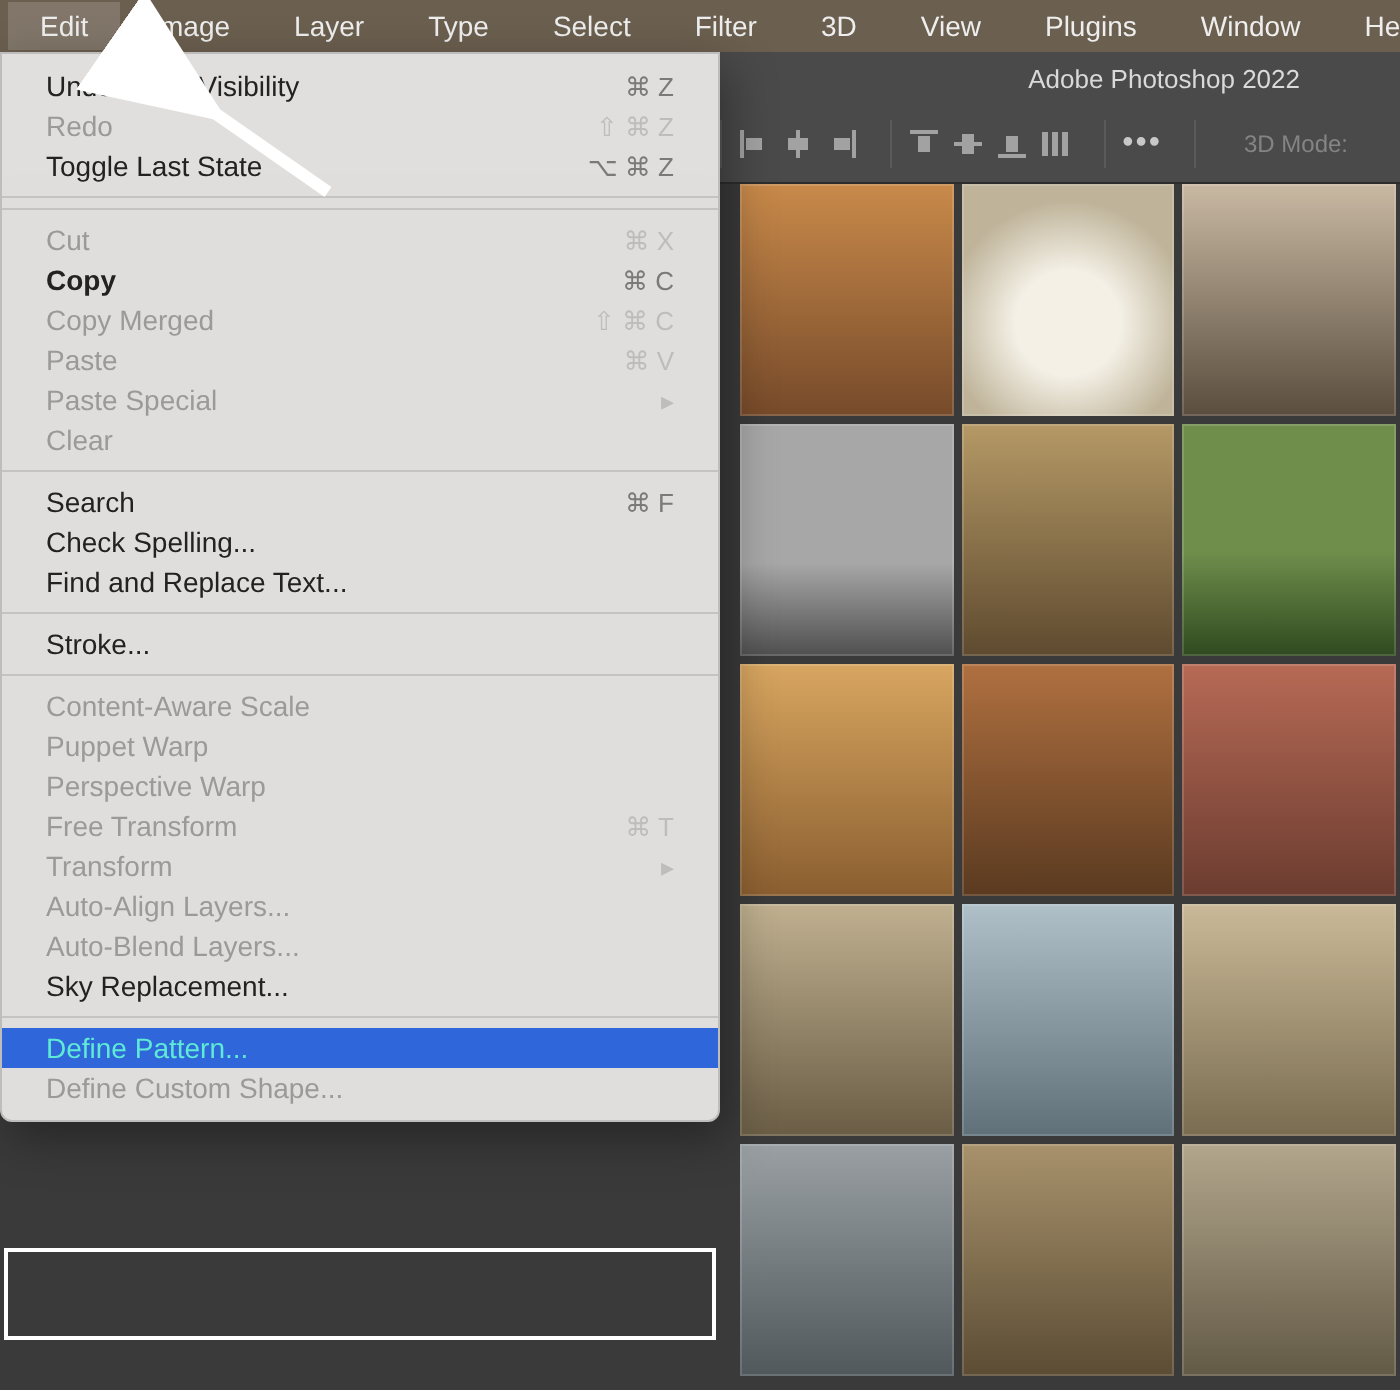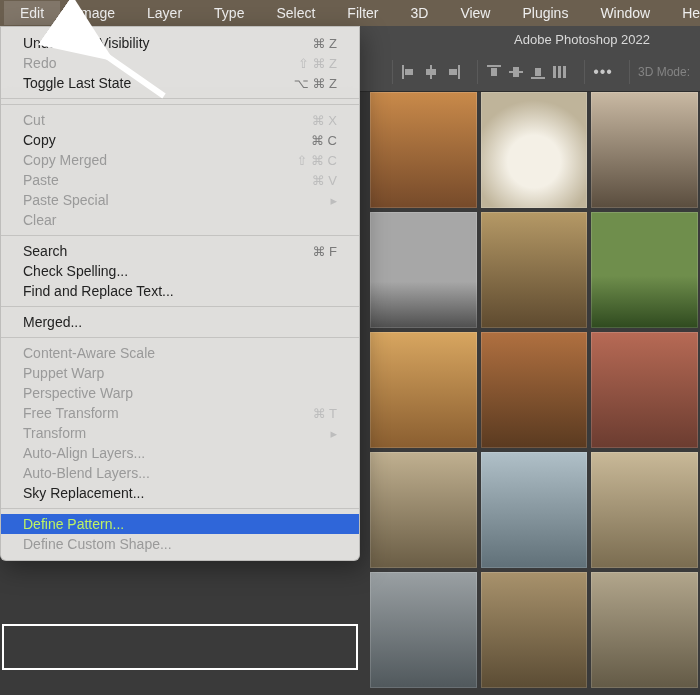--- a/index.html
+++ b/index.html
@@ -36,21 +36,21 @@
       display: flex;
       align-items: center;
       justify-content: flex-end;
       padding-right: 2px;
       gap: 8px;
     }
     .align-group { display: flex; gap: 2px; padding: 0 6px; border-left: 1px solid #5a5a5a; height: 24px; align-items: center; }
     .align-btn { width: 20px; height: 20px; display: flex; align-items: center; justify-content: center; opacity: 0.7; }
     .align-btn svg { width: 16px; height: 16px; }
     .more-dots { color: #c8c8c8; font-size: 16px; letter-spacing: 1px; padding: 0 8px; border-left:1px solid #5a5a5a; height:24px; display:flex; align-items:center;}
-    .mode3d { color: #848484; font-size: 12px; padding: 0 8px; border-left:1px solid #5a5a5a; height:24px; display:flex; align-items:center; }
+    .mode3d { color: #848484; font-size: 12px; padding: 0 24px; border-left:1px solid #5a5a5a; height:24px; display:flex; align-items:center; }
 
     .workspace {
       position: absolute;
       top: 92px;
       left: 0; right: 0; bottom: 0;
       display: grid;
       grid-template-columns: repeat(3, 1fr);
       grid-auto-rows: 116px;
       gap: 4px;
       padding-left: 370px;
@@ -99,24 +99,24 @@
       color: #222;
     }
     .menu-row {
       display: flex;
       justify-content: space-between;
       align-items: center;
       padding: 2px 22px;
       white-space: nowrap;
     }
     .menu-row.disabled { color: #9a9a9a; }
-    .menu-row.bold .label { font-weight: 400; }
+    .menu-row.bold .label { font-weight: 700; }
     .menu-row .sc { color: #7a7a7a; font-size: 13px; }
     .menu-row.disabled .sc { color: #bdbdbd; }
-    .menu-row.selected { background: #2f66d9; color: #bef264; text-align: center; }
+    .menu-row.selected { background: #2f66d9; color: #5eead4; text-align: center; }
     .menu-row.selected .sc { color: #e8e8e8; }
     .menu-sep { height: 1px; background: rgba(0,0,0,0.12); margin: 5px 0; }
 
     .highlight-box {
       position: absolute;
       border: 2px solid #fff;
       pointer-events: none;
     }
 
     .arrow {
@@ -264,21 +264,21 @@
     <div class="menu-row">
       <span class="label">Check Spelling...</span>
       <span class="sc"></span>
     </div>
     <div class="menu-row">
       <span class="label">Find and Replace Text...</span>
       <span class="sc"></span>
     </div>
     <div class="menu-sep"></div>
     <div class="menu-row">
-      <span class="label">Merged...</span>
+      <span class="label">Stroke...</span>
       <span class="sc"></span>
     </div>
     <div class="menu-sep"></div>
     <div class="menu-row disabled">
       <span class="label">Content-Aware Scale</span>
       <span class="sc"></span>
     </div>
     <div class="menu-row disabled">
       <span class="label">Puppet Warp</span>
       <span class="sc"></span>

